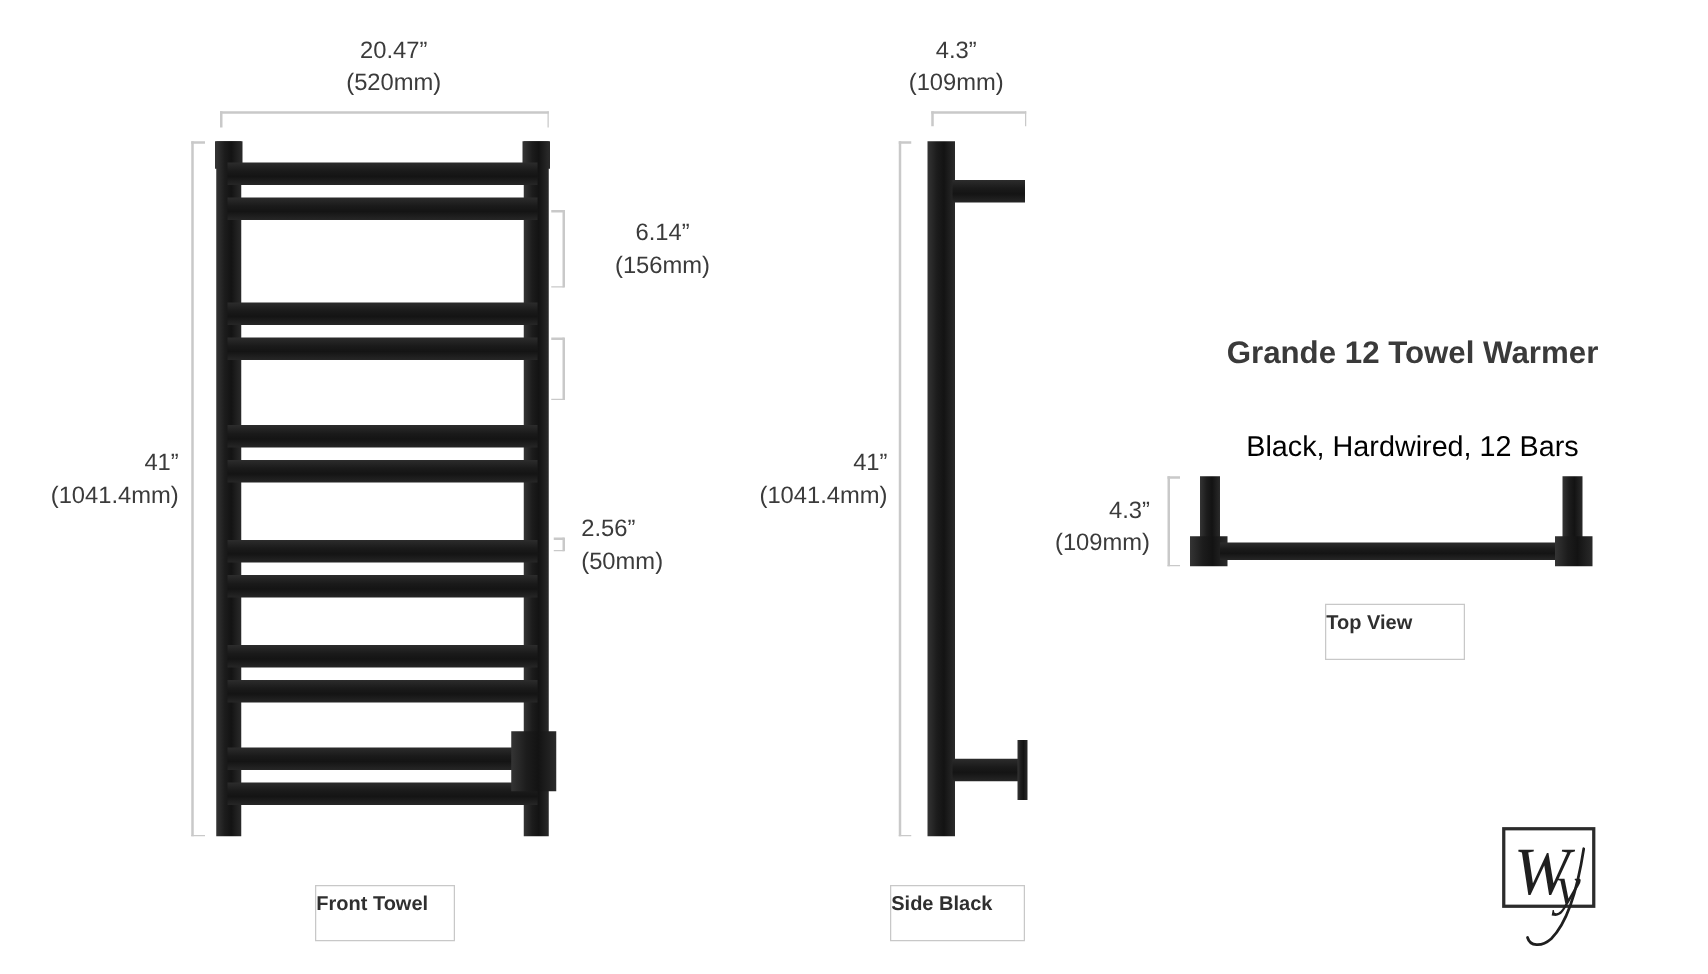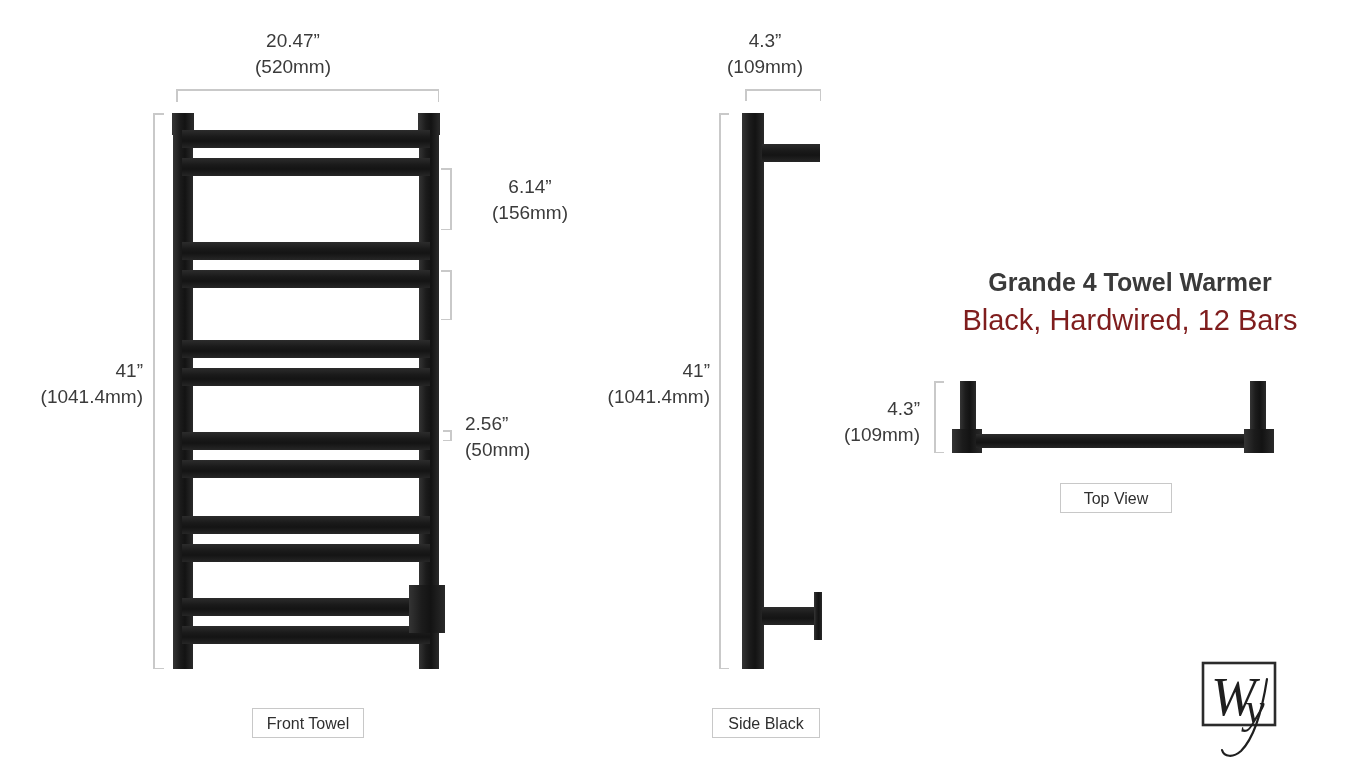--- a/index.html
+++ b/index.html
@@ -35,53 +35,54 @@
 
   
   .brk { position: absolute; background: #c9c9c9; }
   .brk-v { width: 1.5px; }
   .brk-h { height: 1.5px; }
 
   .view-label {
     position: absolute;
     border: 1px solid #c8c8c8;
     color: #2f2f2f;
-    font-weight: normal;
+    font-weight: bold;
     font-size: 16px;
-    text-align: center;
-    padding: 6px 0 4px 0;
+    text-align: left;
+    padding: 6px 0 19px 0;
     background: #fff;
     font-family: "Liberation Sans", sans-serif;
   }
 
   .title-main {
     position: absolute;
     font-size: 25px;
     font-weight: bold;
     color: #3a3a3a;
     text-align: center;
     white-space: nowrap;
     font-family: "Liberation Sans", sans-serif;
   }
   .title-sub {
     position: absolute;
-    font-size: 29px;
-    color: #7f1d1d;
+    font-size: 23px;
+    color: #000000;
     text-align: center;
     white-space: nowrap;
     font-family: "Liberation Sans", sans-serif;
+    margin-top: 40px;
   }
   .logo-wrap { position: absolute; }
 </style>
 </head>
 <body>
 
 <div id="stage">
 
-  <div class="dim-text center" style="left:198px; top:28px; width:190px;">20.47”
+  <div class="dim-text center" style="left:220px; top:28px; width:190px;">20.47”
 (520mm)</div>
 
   <div class="brk brk-h" style="left:176px; top:89px; width:263px;"></div>
   <div class="brk brk-v" style="left:176px; top:89px; height:13px;"></div>
   <div class="brk brk-v" style="left:437.5px; top:89px; height:13px;"></div>
 
   <div class="dim-text right" style="left:0px; top:358px; width:143px;">41”
 (1041.4mm)</div>
 
   <div class="brk brk-v" style="left:153px; top:113px; height:556px;"></div>
@@ -152,21 +153,21 @@
 
     <div class="metal" style="left:20px; top:31px; width:58px; height:18px;"></div>
 
     <div class="metal" style="left:20px; top:494px; width:58px; height:18px;"></div>
 
     <div class="metal-v" style="left:72px; top:479px; width:8px; height:48px;"></div>
   </div>
 
   <div class="view-label" style="left:712px; top:708px; width:108px;">Side Black</div>
 
-  <div class="title-main" style="left:930px; top:268px; width:400px;">Grande 4 Towel Warmer</div>
+  <div class="title-main" style="left:930px; top:268px; width:400px;">Grande 12 Towel Warmer</div>
   <div class="title-sub" style="left:930px; top:304px; width:400px;">Black, Hardwired, 12 Bars</div>
 
   <div class="dim-text right" style="left:840px; top:396px; width:80px;">4.3”
 (109mm)</div>
 
   <div class="brk brk-v" style="left:934px; top:381px; height:72px;"></div>
   <div class="brk brk-h" style="left:934px; top:381px; width:10px;"></div>
   <div class="brk brk-h" style="left:934px; top:451.5px; width:10px;"></div>
 
   <div id="top-view" style="position:absolute; left:952px; top:381px; width:330px; height:80px;">

